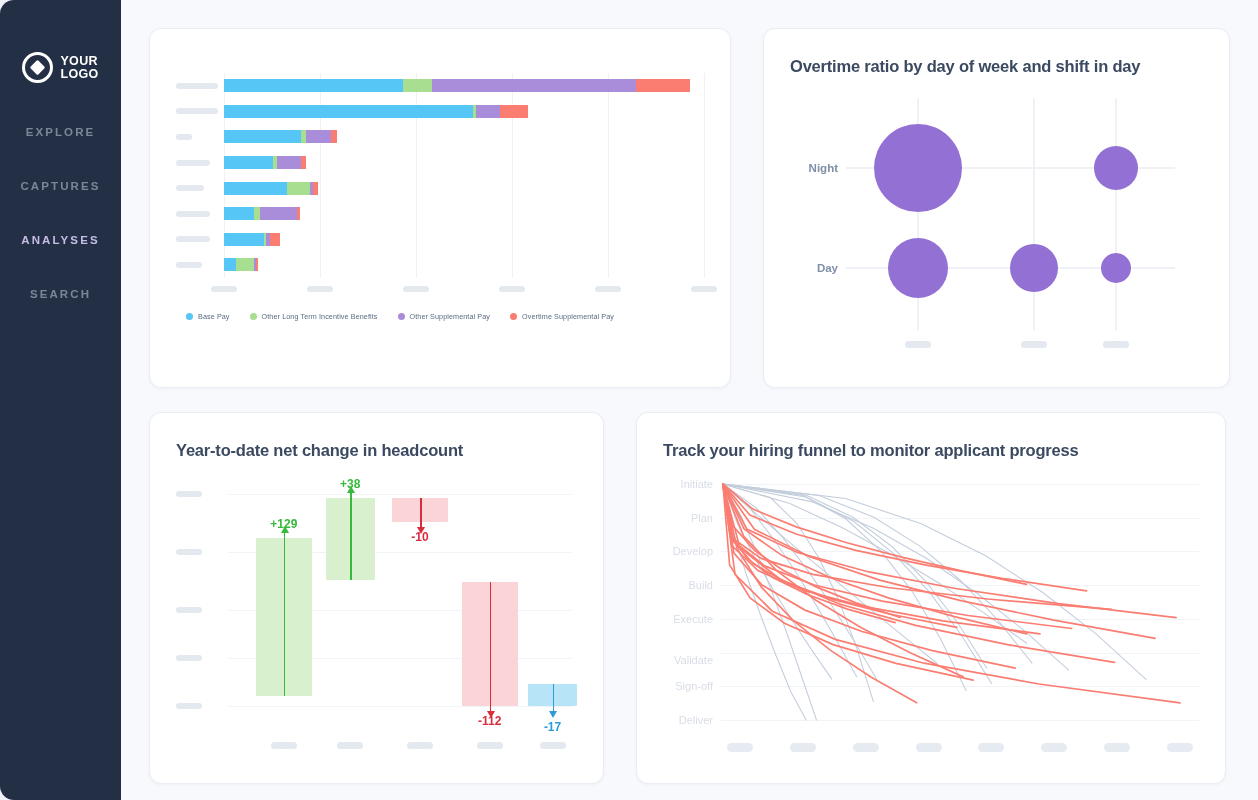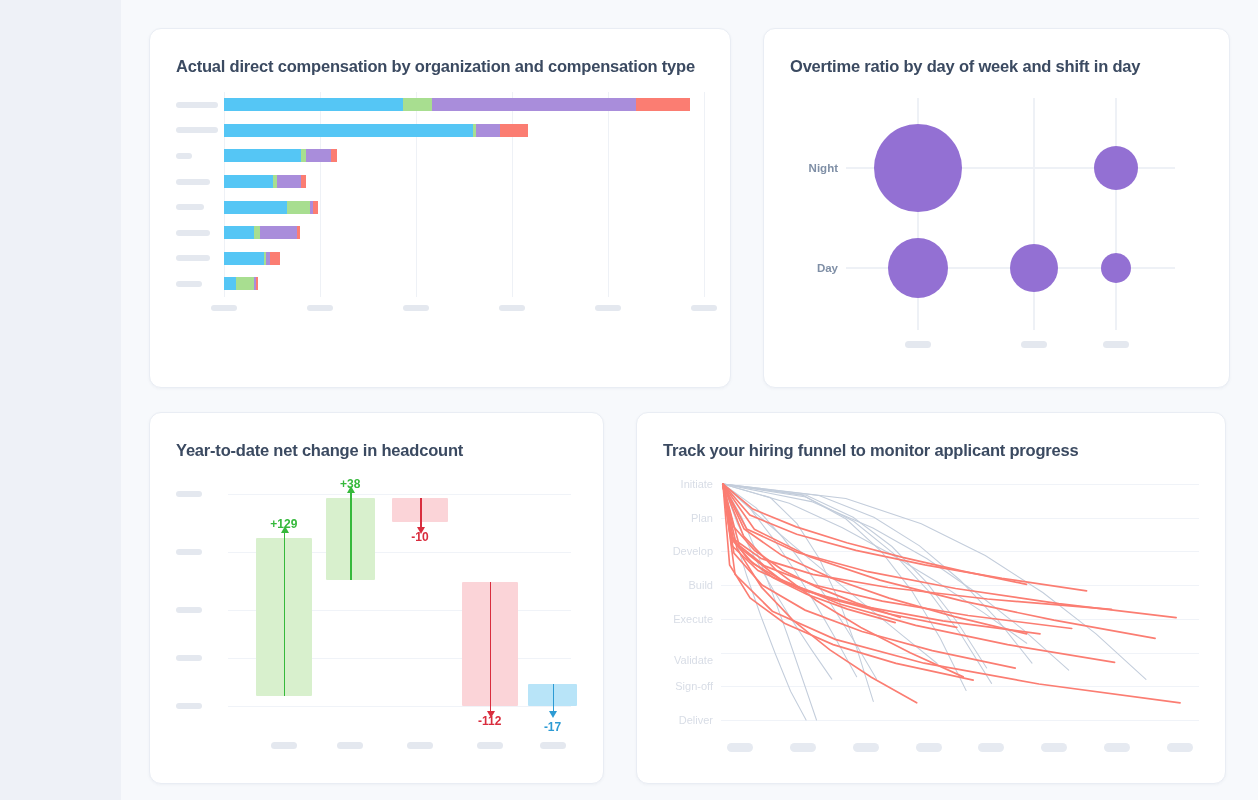--- a/index.html
+++ b/index.html
@@ -273,27 +273,43 @@
     position: absolute; top: 3px;
     width: 26px; height: 9px; border-radius: 5px; background: #e6eaf1;
     transform: translateX(-50%);
   }
 </style>
 </head>
 <body>
 
 <div id="app">
 
+  <div id="sidebar">
+    <div class="logo-wrap">
+      <div class="logo-mark">
+        <div class="logo-diamond"></div>
+      </div>
+      <div class="logo-text">
+        <span>YOUR</span>
+        <span>LOGO</span>
+      </div>
+    </div>
+    <div class="nav">
+      <div class="nav-item">EXPLORE</div>
+      <div class="nav-item">CAPTURES</div>
+      <div class="nav-item active">ANALYSES</div>
+      <div class="nav-item">SEARCH</div>
+    </div>
+  </div>
 
   <div id="main">
 
     <div class="grid-row top">
 
       <div class="card" id="card-compensation">
-        <div class="card-title">Actual direct compensation by organization and compensation type</div>
         <div class="sbar-plot">
           <div class="sbar-grid" id="sbar-grid">
               <div class="sbar-gridline" style="left: 0%;"></div>
               <div class="sbar-gridline" style="left: 20%;"></div>
               <div class="sbar-gridline" style="left: 40%;"></div>
               <div class="sbar-gridline" style="left: 60%;"></div>
               <div class="sbar-gridline" style="left: 80%;"></div>
               <div class="sbar-gridline" style="left: 100%;"></div>
             </div>
           <div class="sbar-rows" id="sbar-rows">
@@ -371,20 +387,38 @@
               </div>
             </div>
         </div>
         <div class="sbar-xaxis" id="sbar-xaxis">
             <div class="sbar-xtick" style="left: 0%;"></div>
             <div class="sbar-xtick" style="left: 20%;"></div>
             <div class="sbar-xtick" style="left: 40%;"></div>
             <div class="sbar-xtick" style="left: 60%;"></div>
             <div class="sbar-xtick" style="left: 80%;"></div>
             <div class="sbar-xtick" style="left: 100%;"></div>
+          </div>
+        <div class="legend" id="sbar-legend">
+            <div class="legend-item">
+              <div class="legend-dot" style="background: rgb(85, 198, 245);"></div>
+              <div class="legend-label">Base Pay</div>
+            </div>
+            <div class="legend-item">
+              <div class="legend-dot" style="background: rgb(168, 222, 144);"></div>
+              <div class="legend-label">Other Long Term Incentive Benefits</div>
+            </div>
+            <div class="legend-item">
+              <div class="legend-dot" style="background: rgb(169, 141, 219);"></div>
+              <div class="legend-label">Other Supplemental Pay</div>
+            </div>
+            <div class="legend-item">
+              <div class="legend-dot" style="background: rgb(251, 125, 114);"></div>
+              <div class="legend-label">Overtime Supplemental Pay</div>
+            </div>
           </div>
       </div>
 
       <div class="card" id="card-overtime">
         <div class="card-title">Overtime ratio by day of week and shift in day</div>
         <div class="bubble-plot" id="bubble-plot">
             <div class="bubble-vline" style="left: 22%;"></div>
             <div class="bubble-xtick" style="left: 22%; bottom: 0px;"></div>
             <div class="bubble-vline" style="left: 57%;"></div>
             <div class="bubble-xtick" style="left: 57%; bottom: 0px;"></div>

